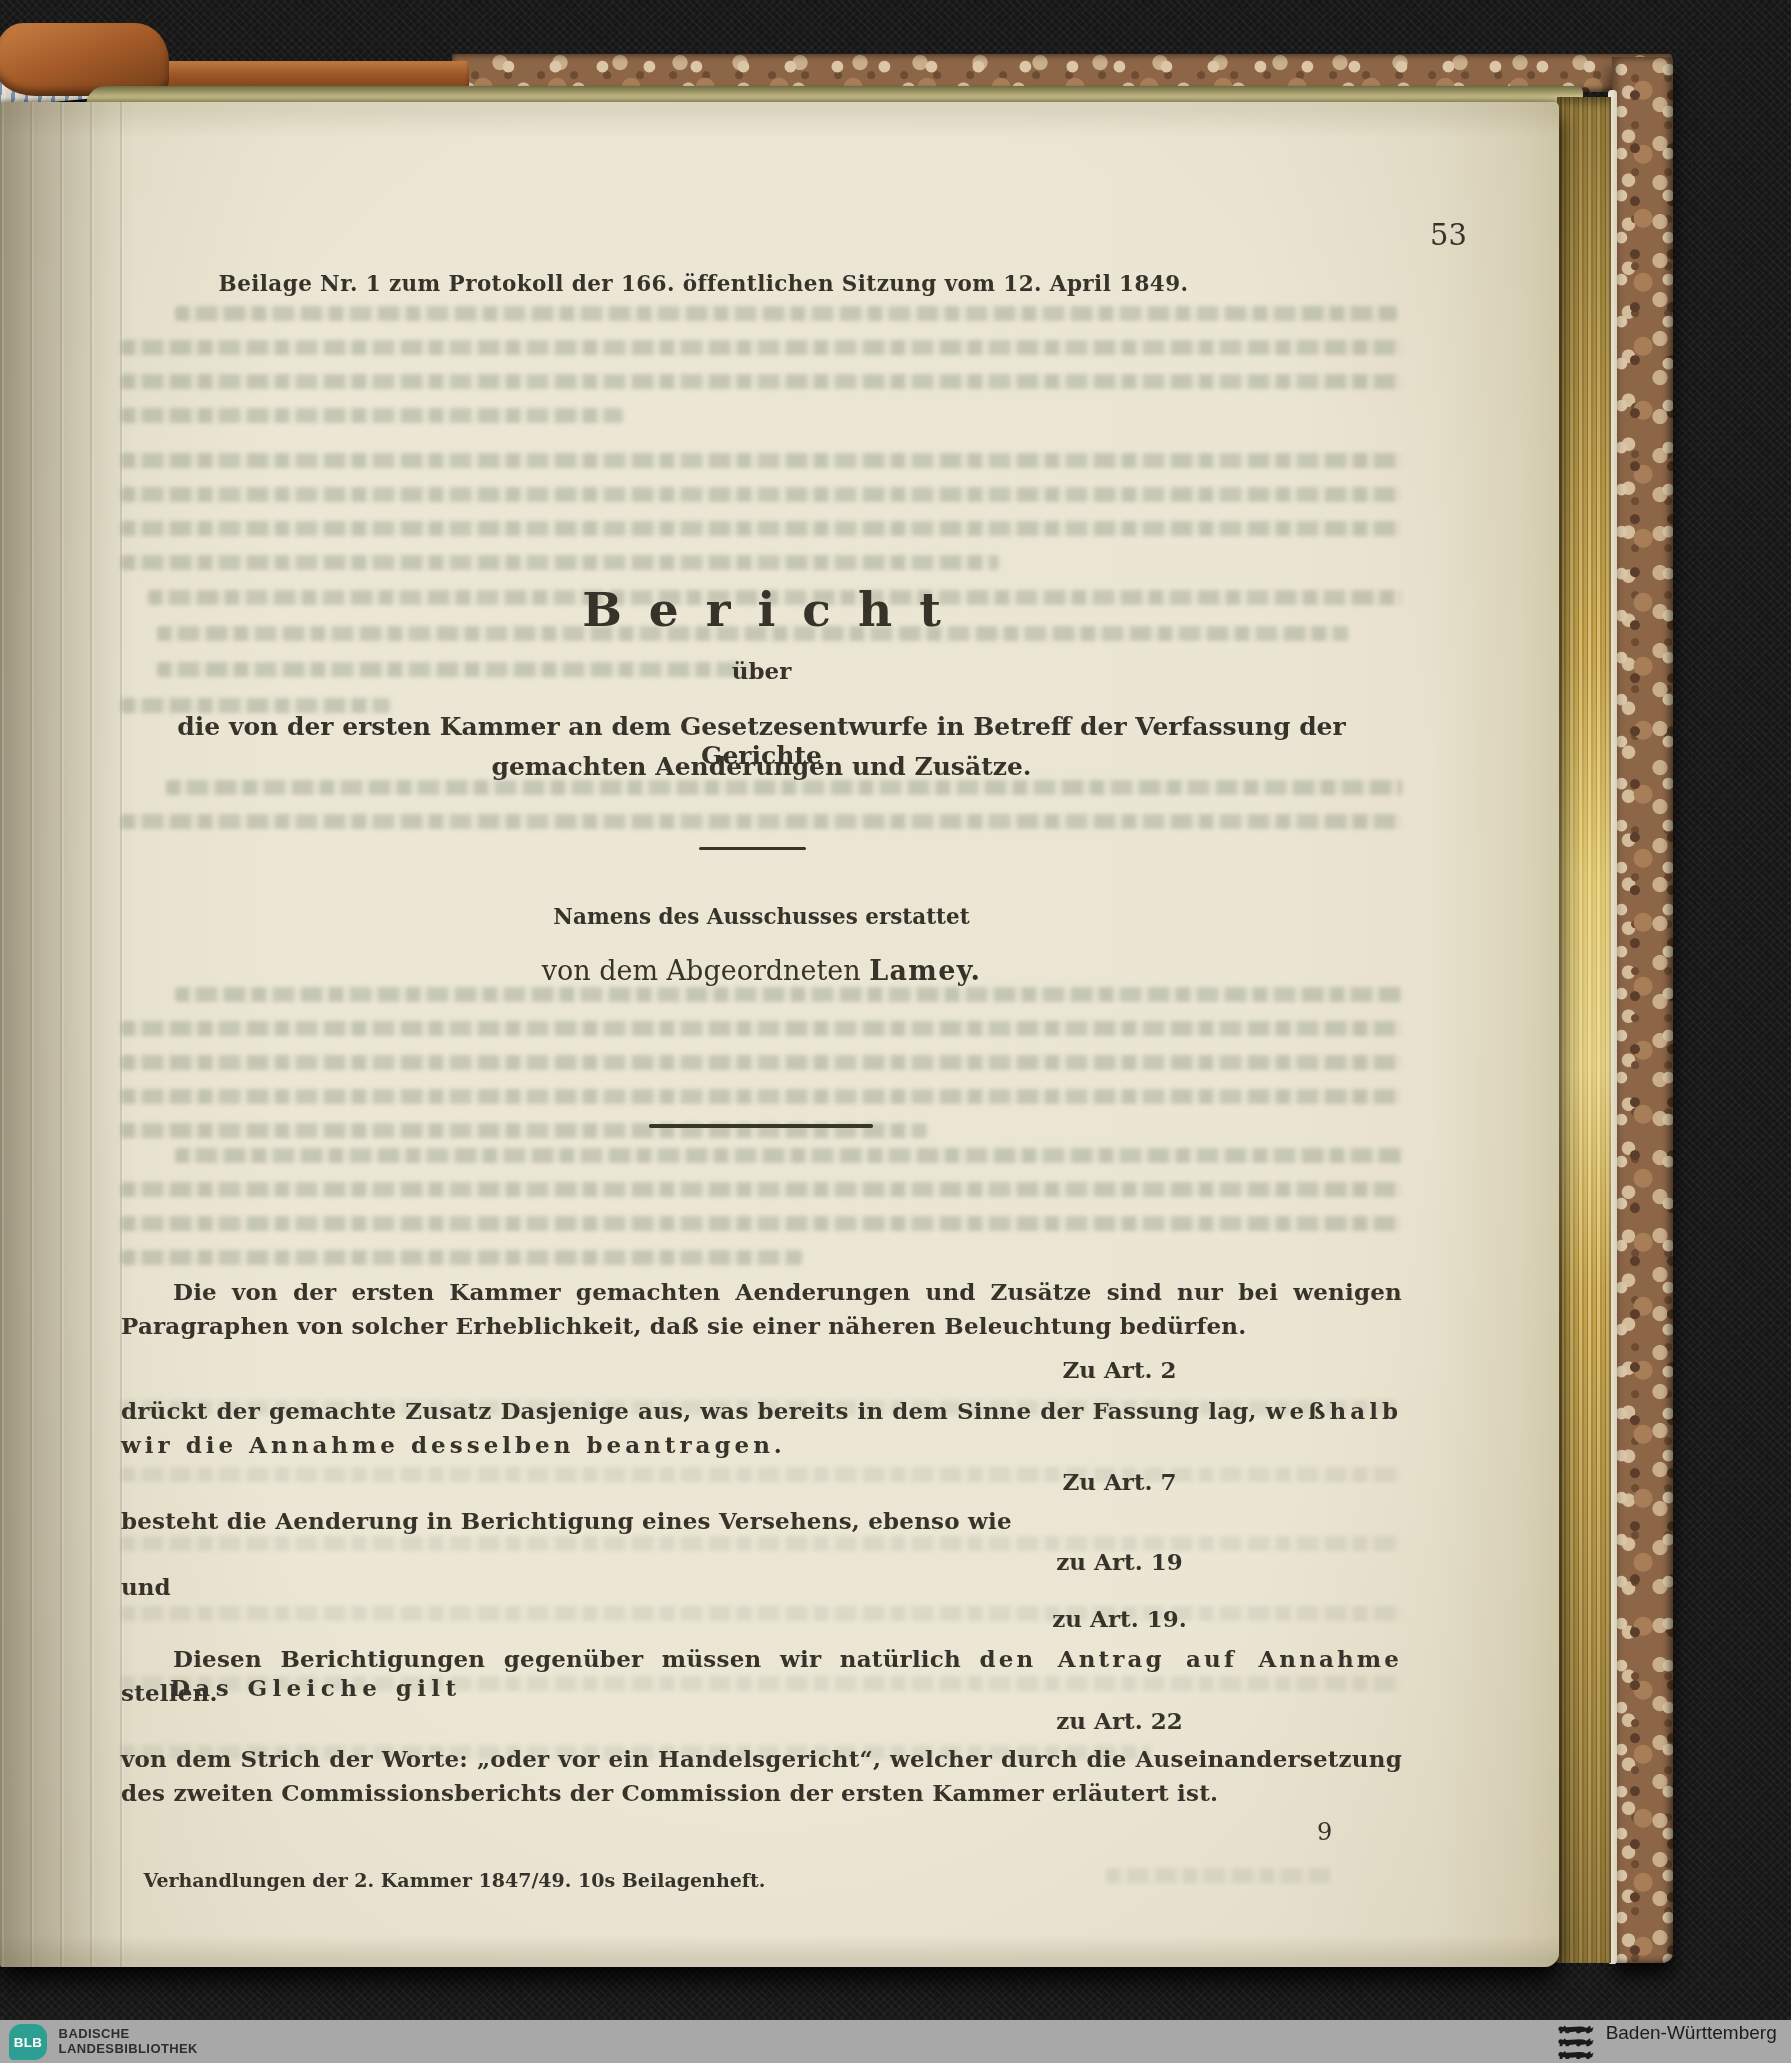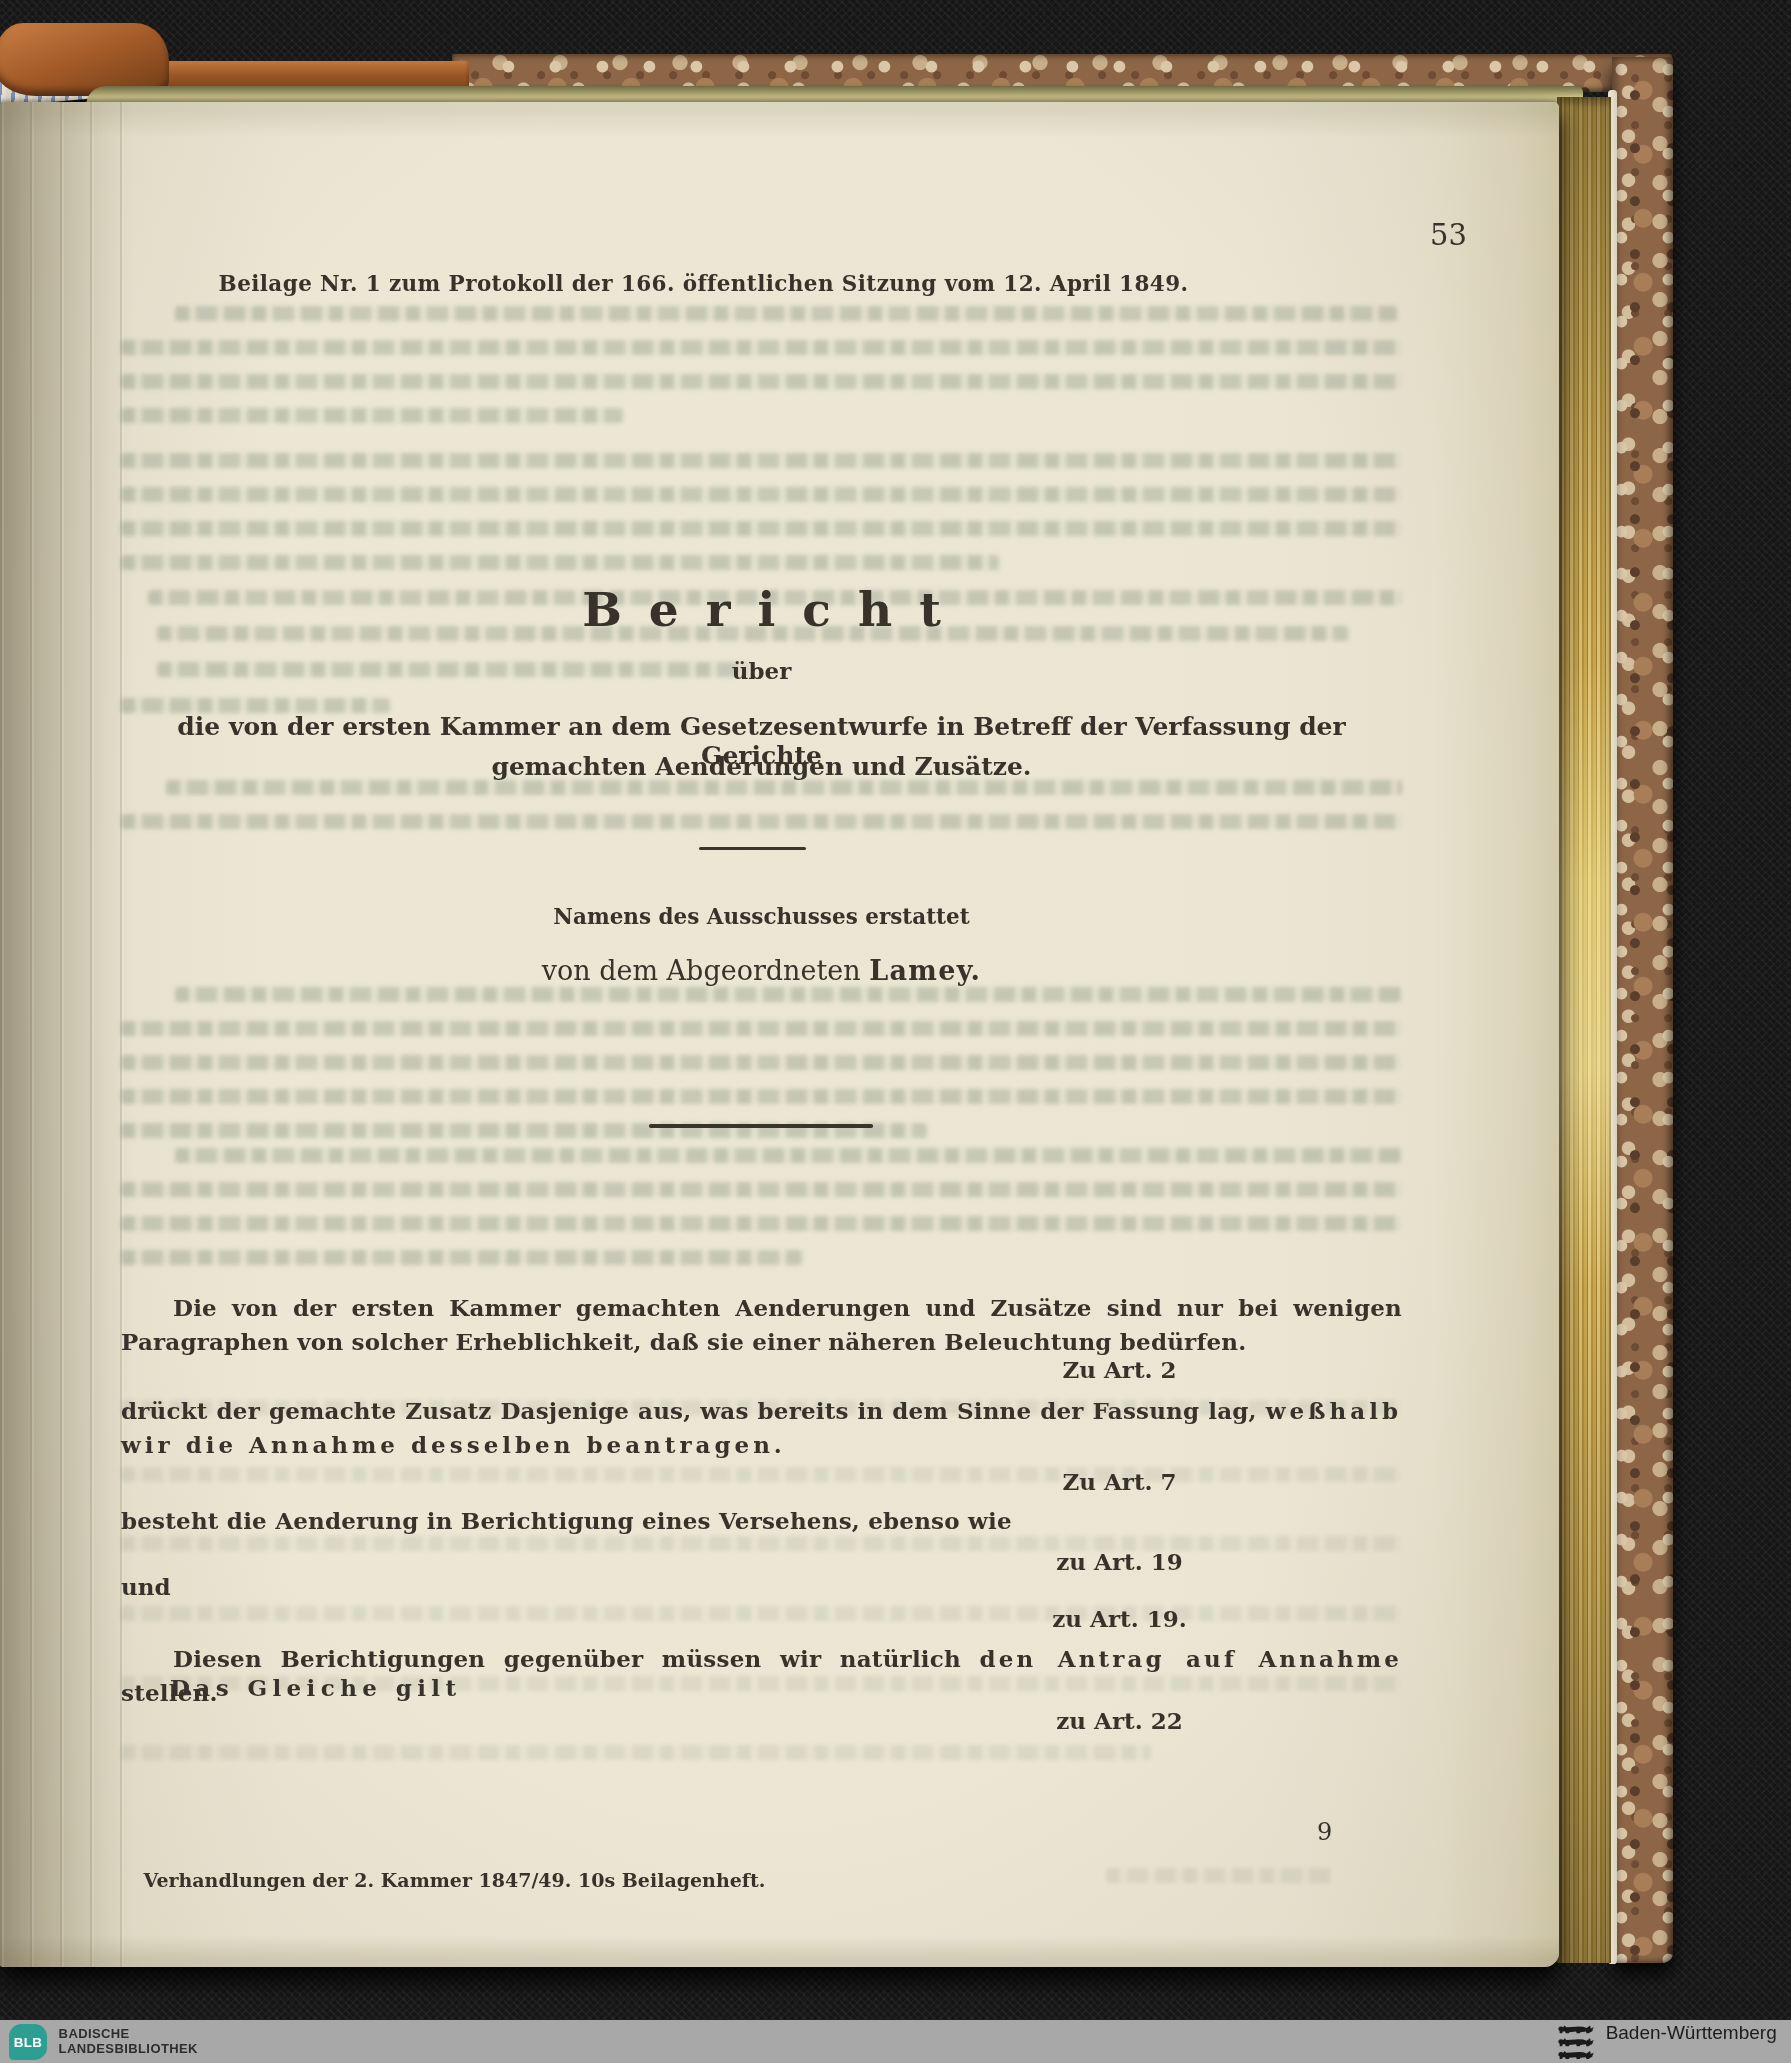--- a/index.html
+++ b/index.html
@@ -140,21 +140,21 @@
       <div class="rule" style="left:578px;top:745px;width:107px;height:2.7px;"></div>
 
       <div class="ink center" style="top:853px;font-size:27px;font-weight:normal;">
         <span>von dem Abgeordneten </span><span style="font-weight:bold;letter-spacing:1.3px;">Lamey.</span>
       </div>
 
       <div class="ink center" style="top:802px;font-size:21.5px;">Namens des Ausschusses erstattet</div>
 
       <div class="rule" style="left:528px;top:1022px;width:224px;height:3.6px;"></div>
 
-      <div class="ink body" style="top:1173px;text-indent:52px;margin-top:16px;">Die von der ersten Kammer gemachten Aenderungen und Zusätze sind nur bei wenigen Paragraphen von solcher Erheblichkeit, daß sie einer näheren Beleuchtung bedürfen.</div>
+      <div class="ink body" style="top:1173px;text-indent:52px;">Die von der ersten Kammer gemachten Aenderungen und Zusätze sind nur bei wenigen Paragraphen von solcher Erheblichkeit, daß sie einer näheren Beleuchtung bedürfen.</div>
 
       <div class="ink heading" style="top:1254px;">Zu Art. 2</div>
 
       <div class="ink body" style="top:1292px;">
         <span>drückt der gemachte Zusatz Dasjenige aus, was bereits in dem Sinne der Fassung lag, </span><span class="sperr">weßhalb wir die Annahme desselben beantragen.</span>
       </div>
 
       <div class="ink heading" style="top:1366px;">Zu Art. 7</div>
 
       <div class="ink body" style="top:1402px;">besteht die Aenderung in Berichtigung eines Versehens, ebenso wie</div>
@@ -166,20 +166,21 @@
       <div class="ink heading" style="top:1503px;">zu Art. 19.</div>
 
       <div class="ink body" style="top:1540px;text-indent:52px;">
         <span>Diesen Berichtigungen gegenüber müssen wir natürlich </span><span class="sperr" style="letter-spacing:3.1px;">den Antrag auf Annahme</span><span> stellen.</span>
       </div>
 
       <div class="ink" style="left:49px;top:1572px;font-size:23px;letter-spacing:5.4px;">Das Gleiche gilt</div>
 
       <div class="ink heading" style="top:1605px;">zu Art. 22</div>
 
+      <div class="ink body" style="top:1640px;">von dem Strich der Worte: „oder vor ein Handelsgericht“, welcher durch die Auseinandersetzung des zweiten Commissionsberichts der Commission der ersten Kammer erläutert ist.</div>
 
       <div class="ink" style="left:22.4px;top:1767px;font-size:19px;">Verhandlungen der 2. Kammer 1847/49. 10s Beilagenheft.</div>
 
       <div class="ink" style="left:1196px;top:1716px;font-size:24px;font-weight:normal;">9</div>
     </div>
   </div>
 
   <div class="bar">
     <div class="badge">
       <span>BLB</span>

